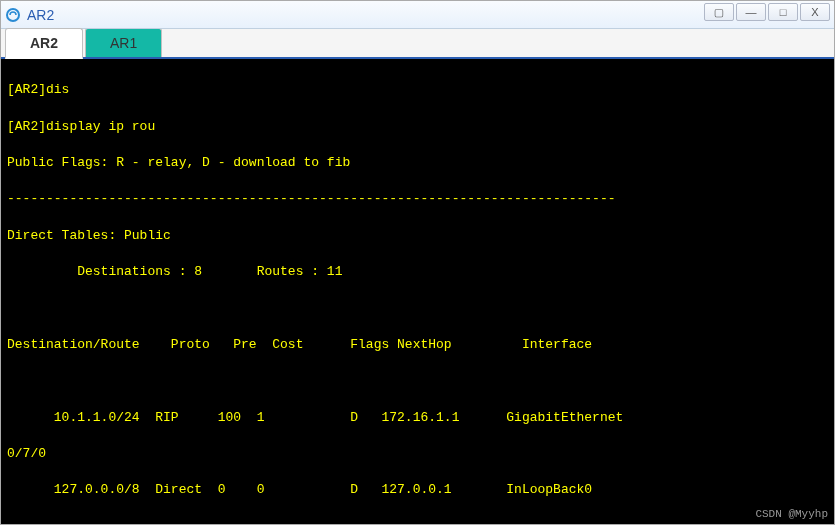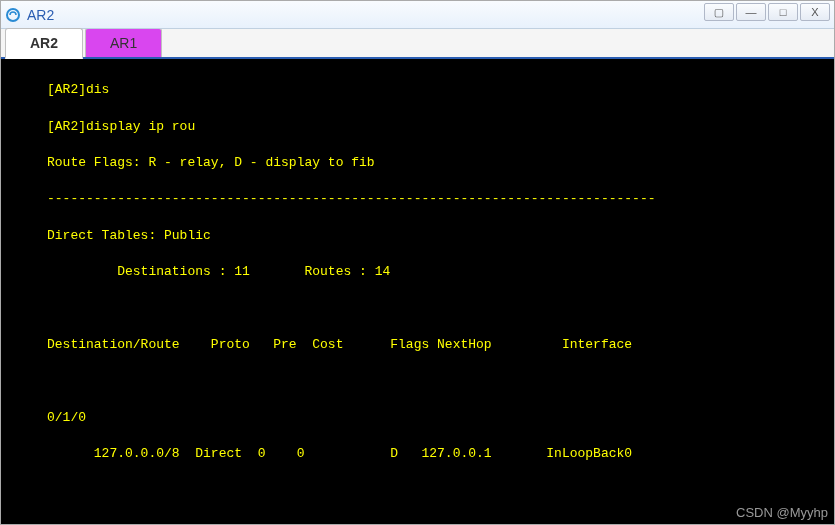--- a/index.html
+++ b/index.html
@@ -58,21 +58,21 @@
       background: #f5f5f5;
       border-bottom: 2px solid #2a5db2;
       display: flex;
       align-items: flex-end;
       padding-left: 4px;
     }
     .tab {
       padding: 6px 24px;
       border: 1px solid #c0c0c0;
       border-bottom: none;
-      background: #d946ef;
+      background: #14b8a6;
       font-size: 14px;
       color: #333;
       margin-right: 2px;
       cursor: pointer;
       border-radius: 3px 3px 0 0;
     }
     .tab.active {
       background: #fff;
       font-weight: 600;
       border-bottom: 2px solid #fff;
@@ -84,28 +84,28 @@
       color: #ffff00;
       font-family: "Courier New", Consolas, monospace;
       font-size: 13px;
       line-height: 1.4;
       padding: 4px 6px;
       height: calc(100% - 58px);
       white-space: pre;
       overflow: hidden;
       position: relative;
     }
-    .terminal-line { white-space: pre; margin-left: 40px; }
+    .terminal-line { white-space: pre; }
     .watermark {
       position: absolute;
       bottom: 2px;
       right: 6px;
       color: #999;
-      font-size: 13px;
-      font-family: Liberation Sans, sans-serif;
+      font-size: 11px;
+      font-family: Liberation Mono, monospace;
     }
   </style>
 </head>
 <body>
 
 <div class="titlebar">
   <span class="titlebar-icon">
     <svg width="16" height="16" viewBox="0 0 16 16">
         <circle cx="8" cy="8" r="6" fill="none" stroke="#2a8bd4" stroke-width="2"></circle>
         <path d="M5 8 A3 3 0 0 1 11 8" fill="none" stroke="#2a8bd4" stroke-width="1.5"></path>
@@ -129,28 +129,29 @@
 </div>
 
 <div class="tab-bar">
   <div class="tab active"><span>AR2</span></div>
   <div class="tab"><span>AR1</span></div>
 </div>
 
 <div class="terminal">
 <div class="terminal-line">[AR2]dis</div>
 <div class="terminal-line">[AR2]display ip rou</div>
-<div class="terminal-line">Route Flags: R - relay, D - display to fib</div>
+<div class="terminal-line">Public Flags: R - relay, D - download to fib</div>
 <div class="terminal-line">------------------------------------------------------------------------------</div>
 <div class="terminal-line">Direct Tables: Public</div>
-<div class="terminal-line">         Destinations : 11       Routes : 14</div>
+<div class="terminal-line">         Destinations : 8       Routes : 11</div>
 <div class="terminal-line"> </div>
 <div class="terminal-line">Destination/Route    Proto   Pre  Cost      Flags NextHop         Interface</div>
 <div class="terminal-line"> </div>
-<div class="terminal-line">0/1/0</div>
+<div class="terminal-line">      10.1.1.0/24  RIP     100  1           D   172.16.1.1      GigabitEthernet</div>
+<div class="terminal-line">0/7/0</div>
 <div class="terminal-line">      127.0.0.0/8  Direct  0    0           D   127.0.0.1       InLoopBack0</div>
 
 
 
 
 
 
 
 
 

